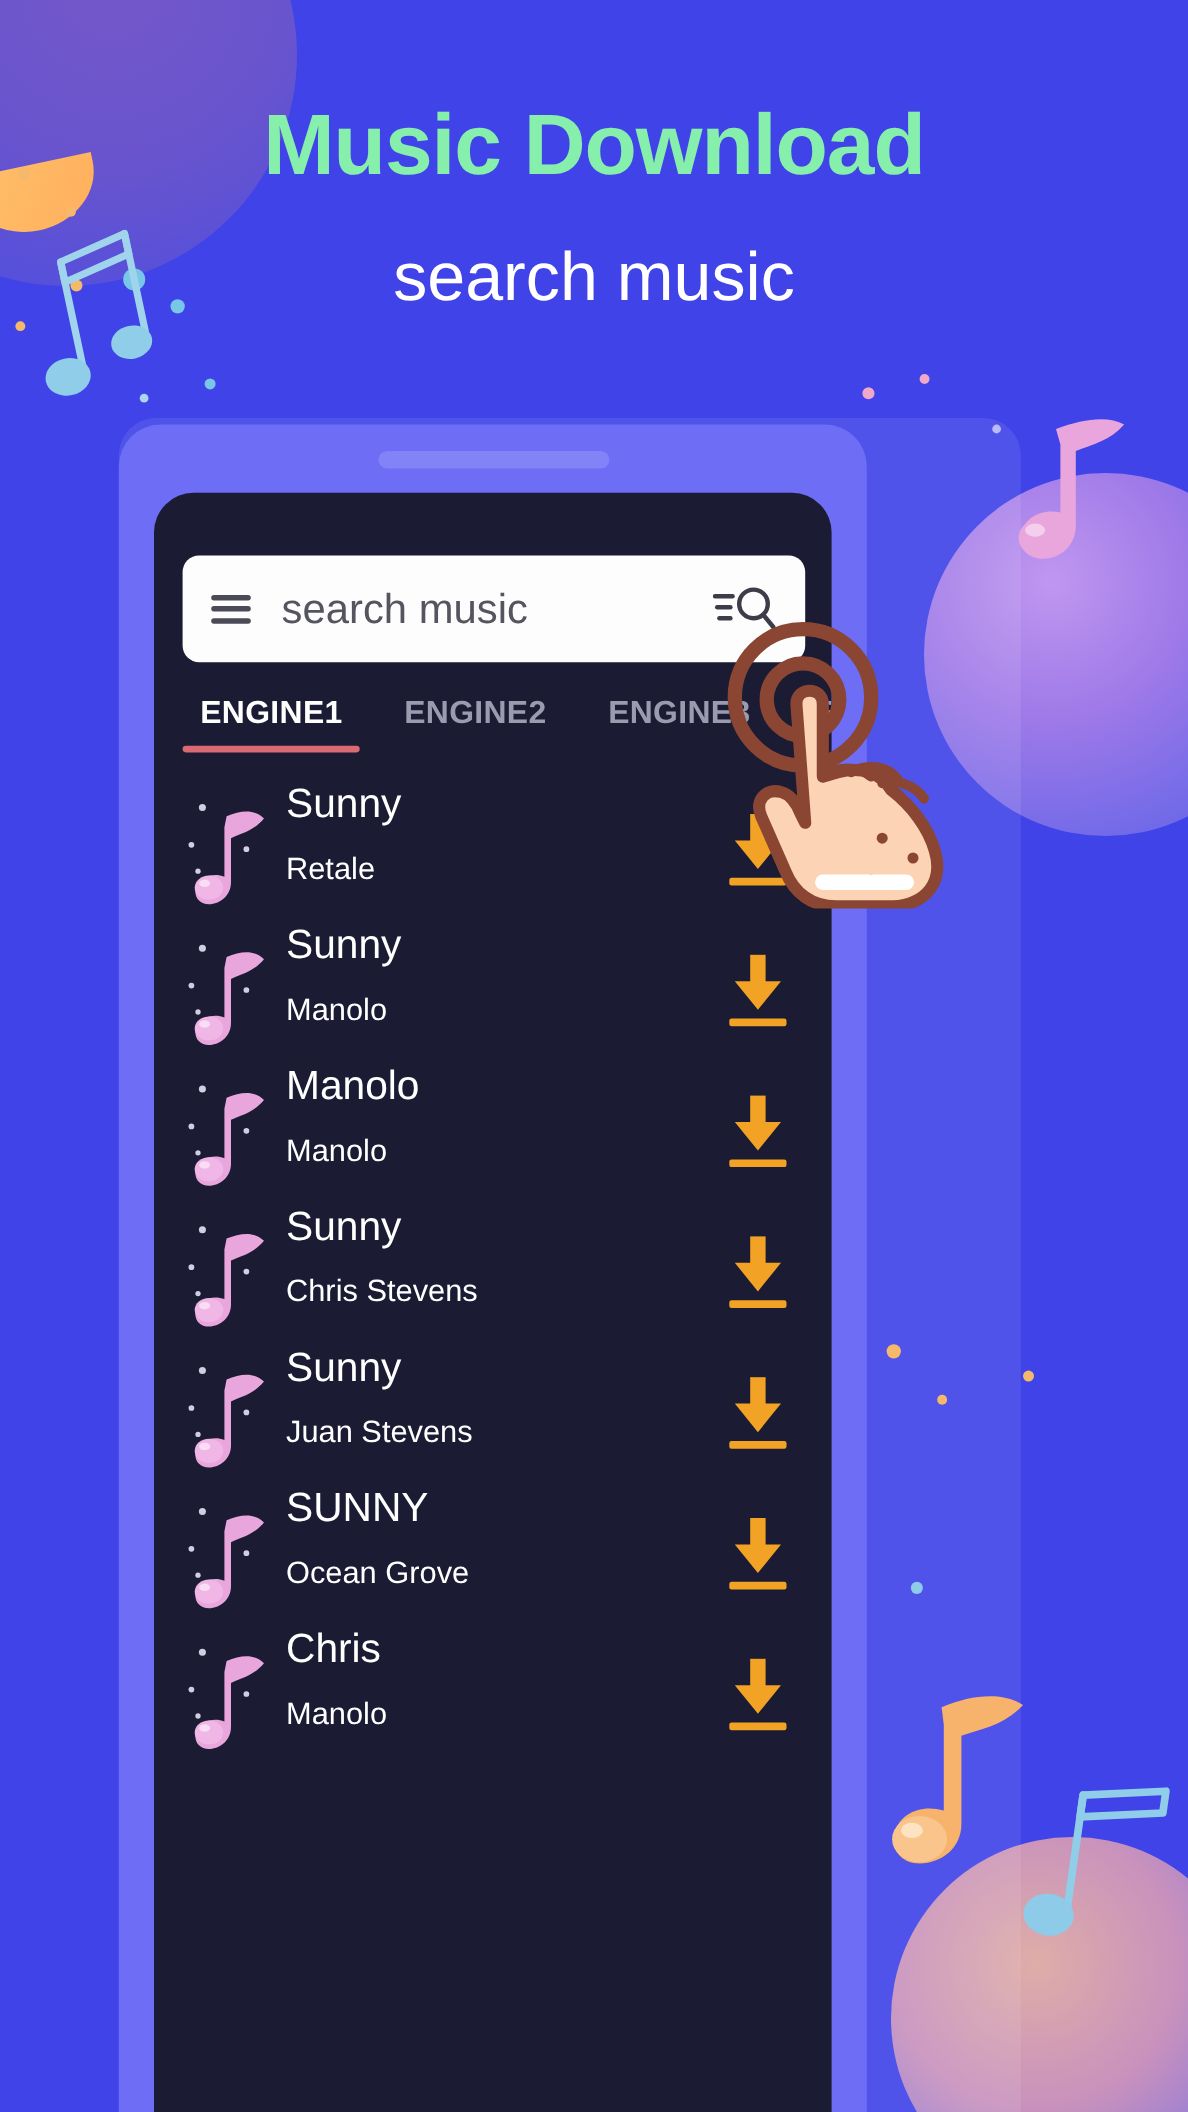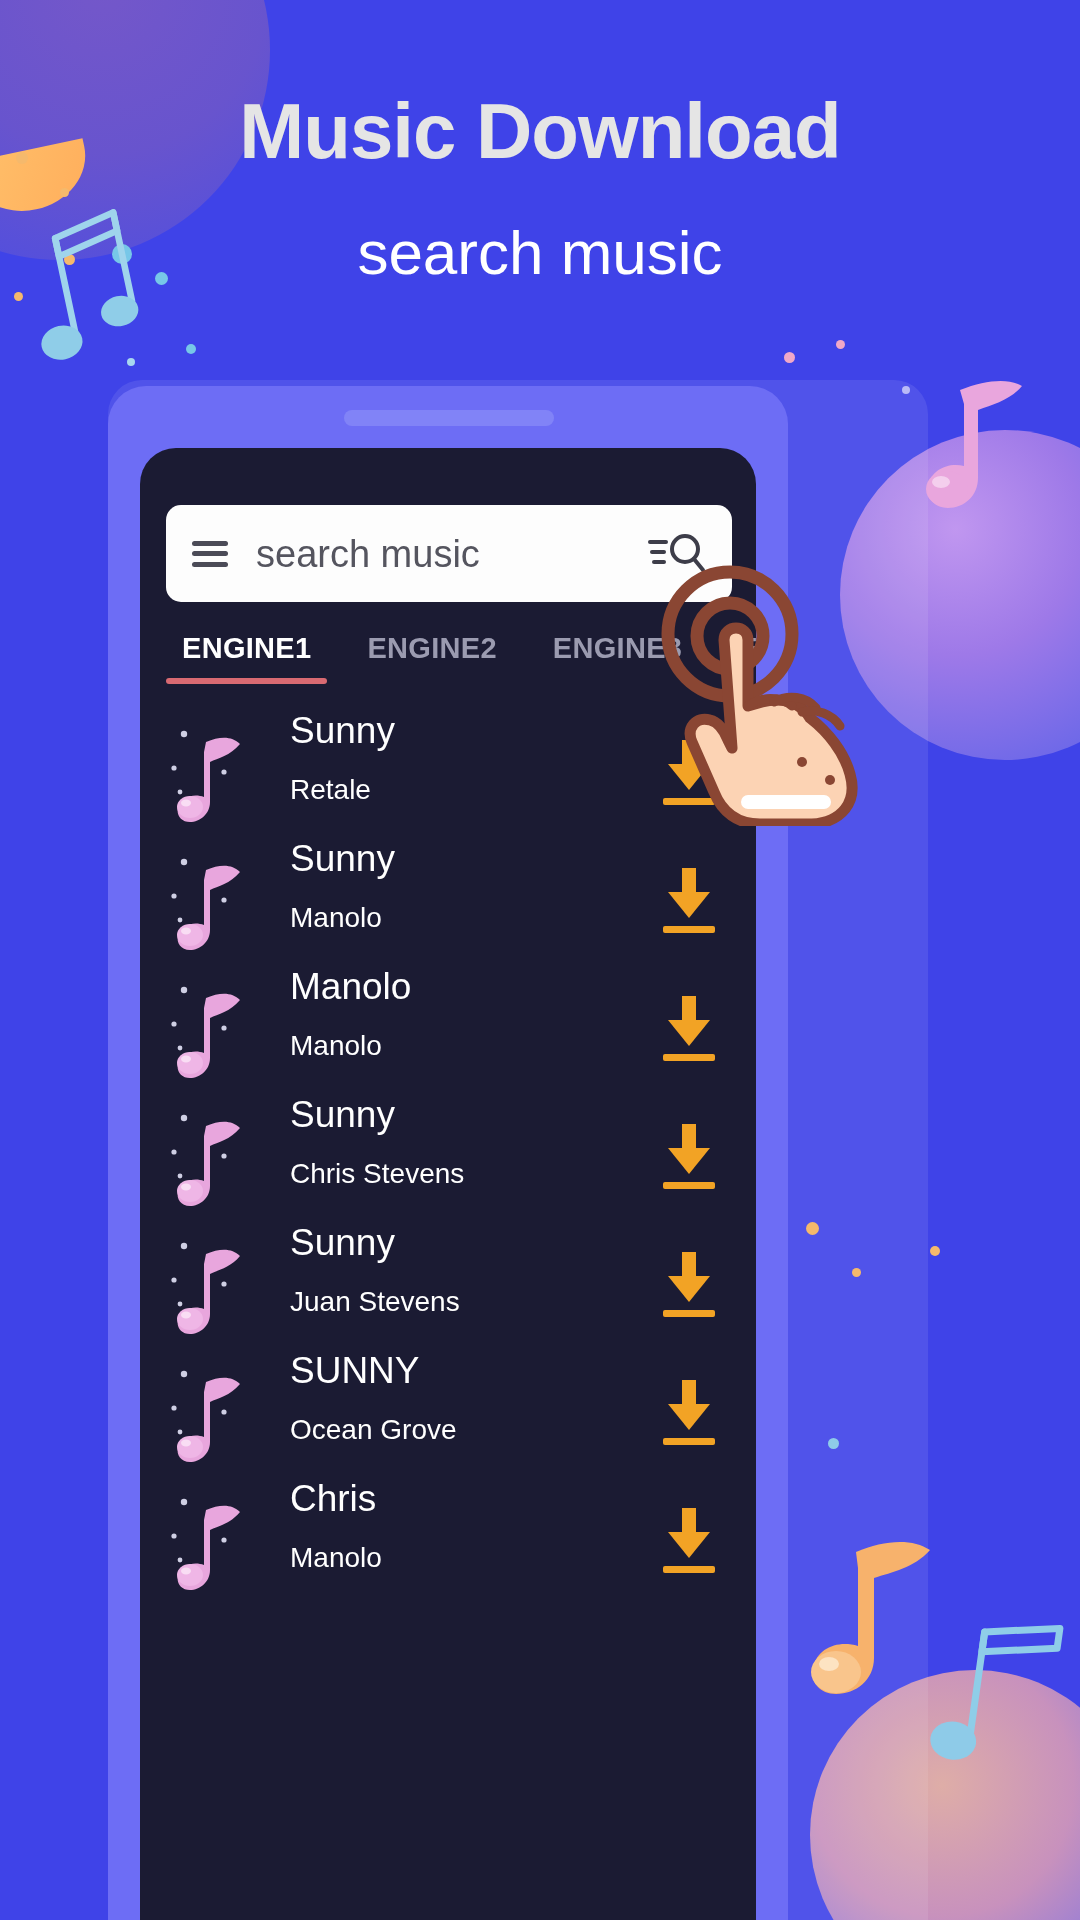--- a/index.html
+++ b/index.html
@@ -46,21 +46,21 @@
   .dot { position:absolute; border-radius:50%; }
 
   
   .note-outline {
     position:absolute; left:18px; top:205px; width:150px; height:160px;
   }
 
   
   .title {
     position:absolute; top:92px; left:0; width:1080px; text-align:center;
-    color:#e5e5e5; font-size:78px; font-weight:bold; letter-spacing:-1px;
+    color:#86efac; font-size:78px; font-weight:bold; letter-spacing:-1px;
     line-height:1;
   }
   .subtitle {
     position:absolute; top:222px; left:0; width:1080px; text-align:center;
     color:#ffffff; font-size:62px; font-weight:400; line-height:1;
   }
 
   
   .phone-outer {
     position:absolute; left:108px; top:386px; width:680px; height:1534px;
@@ -103,21 +103,21 @@
     content:""; position:absolute; left:12px; right:12px; top:46px;
     height:6px; background:#d96a72; border-radius:3px;
   }
 
   
   .list { position:absolute; left:0; top:262px; right:0; bottom:0; }
   .row {
     position:relative; height:128px; display:flex; align-items:center; padding:0 0 0 26px;
   }
   .row-note { width:92px; height:112px; position:relative; flex:0 0 auto; }
-  .row-text { flex:1; margin-left:32px; position:relative; height:112px; }
+  .row-text { flex:1; margin-left:2px; position:relative; height:112px; }
   .row-title {
     position:absolute; left:0; top:-6px; color:#ffffff; font-size:37px; line-height:1;
   }
   .row-artist {
     position:absolute; left:0; top:58px; color:#ffffff; font-size:28px; line-height:1;
   }
   .dl {
     flex:0 0 auto; width:96px; height:112px; position:relative; margin-right:8px;
   }
 

